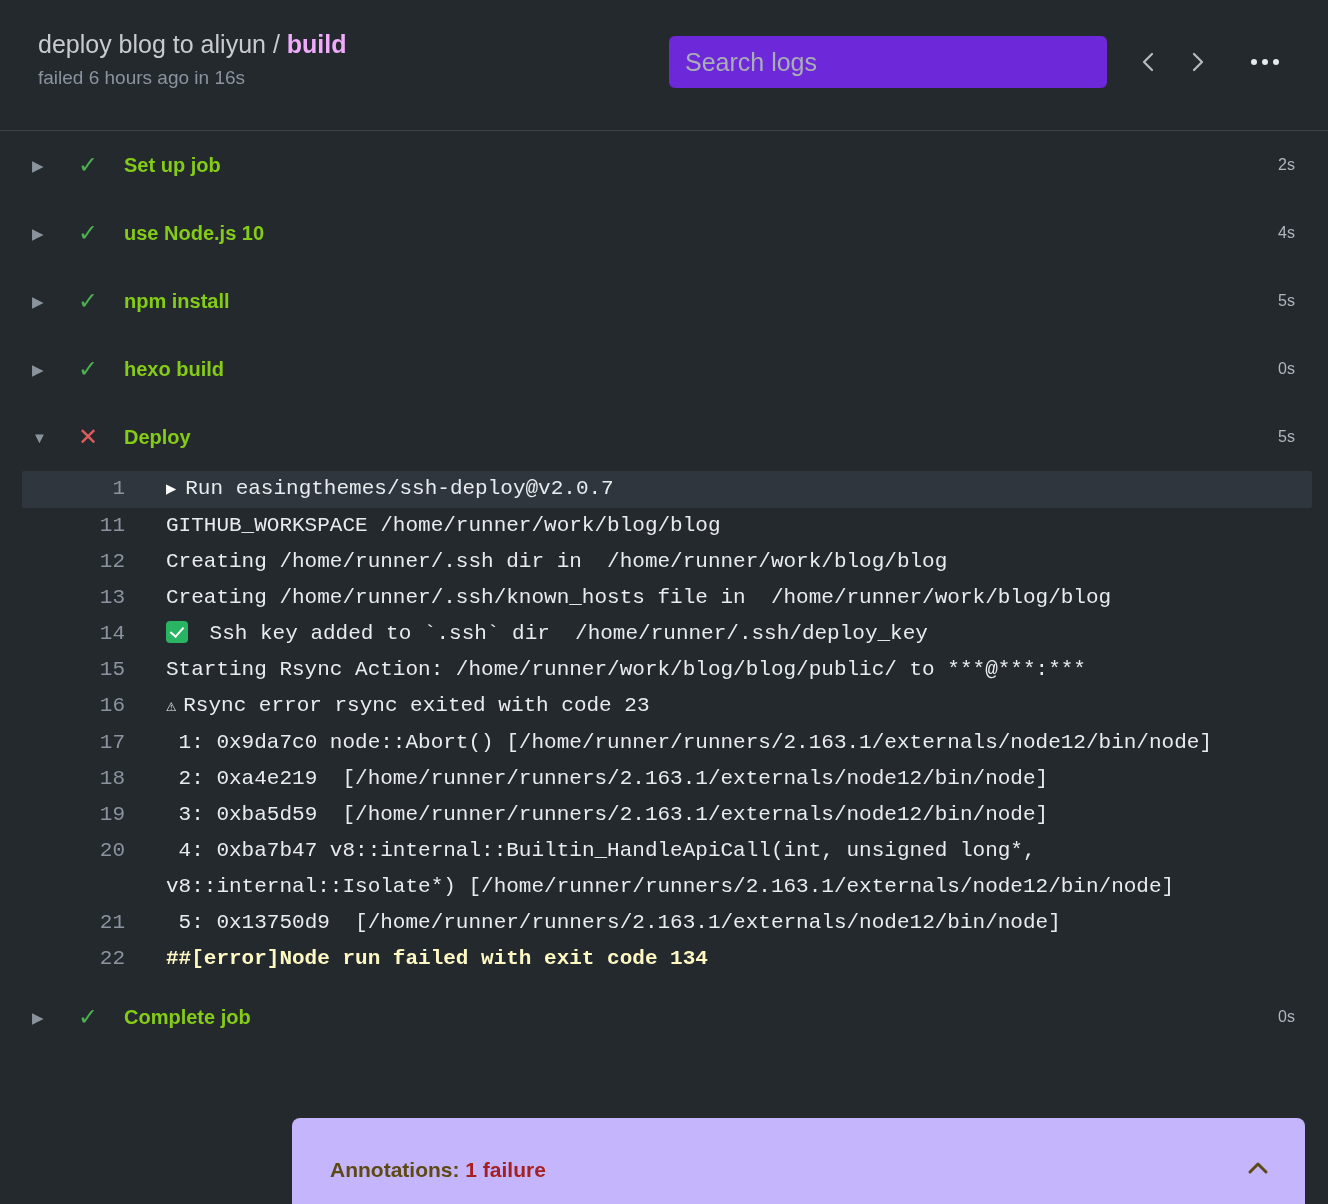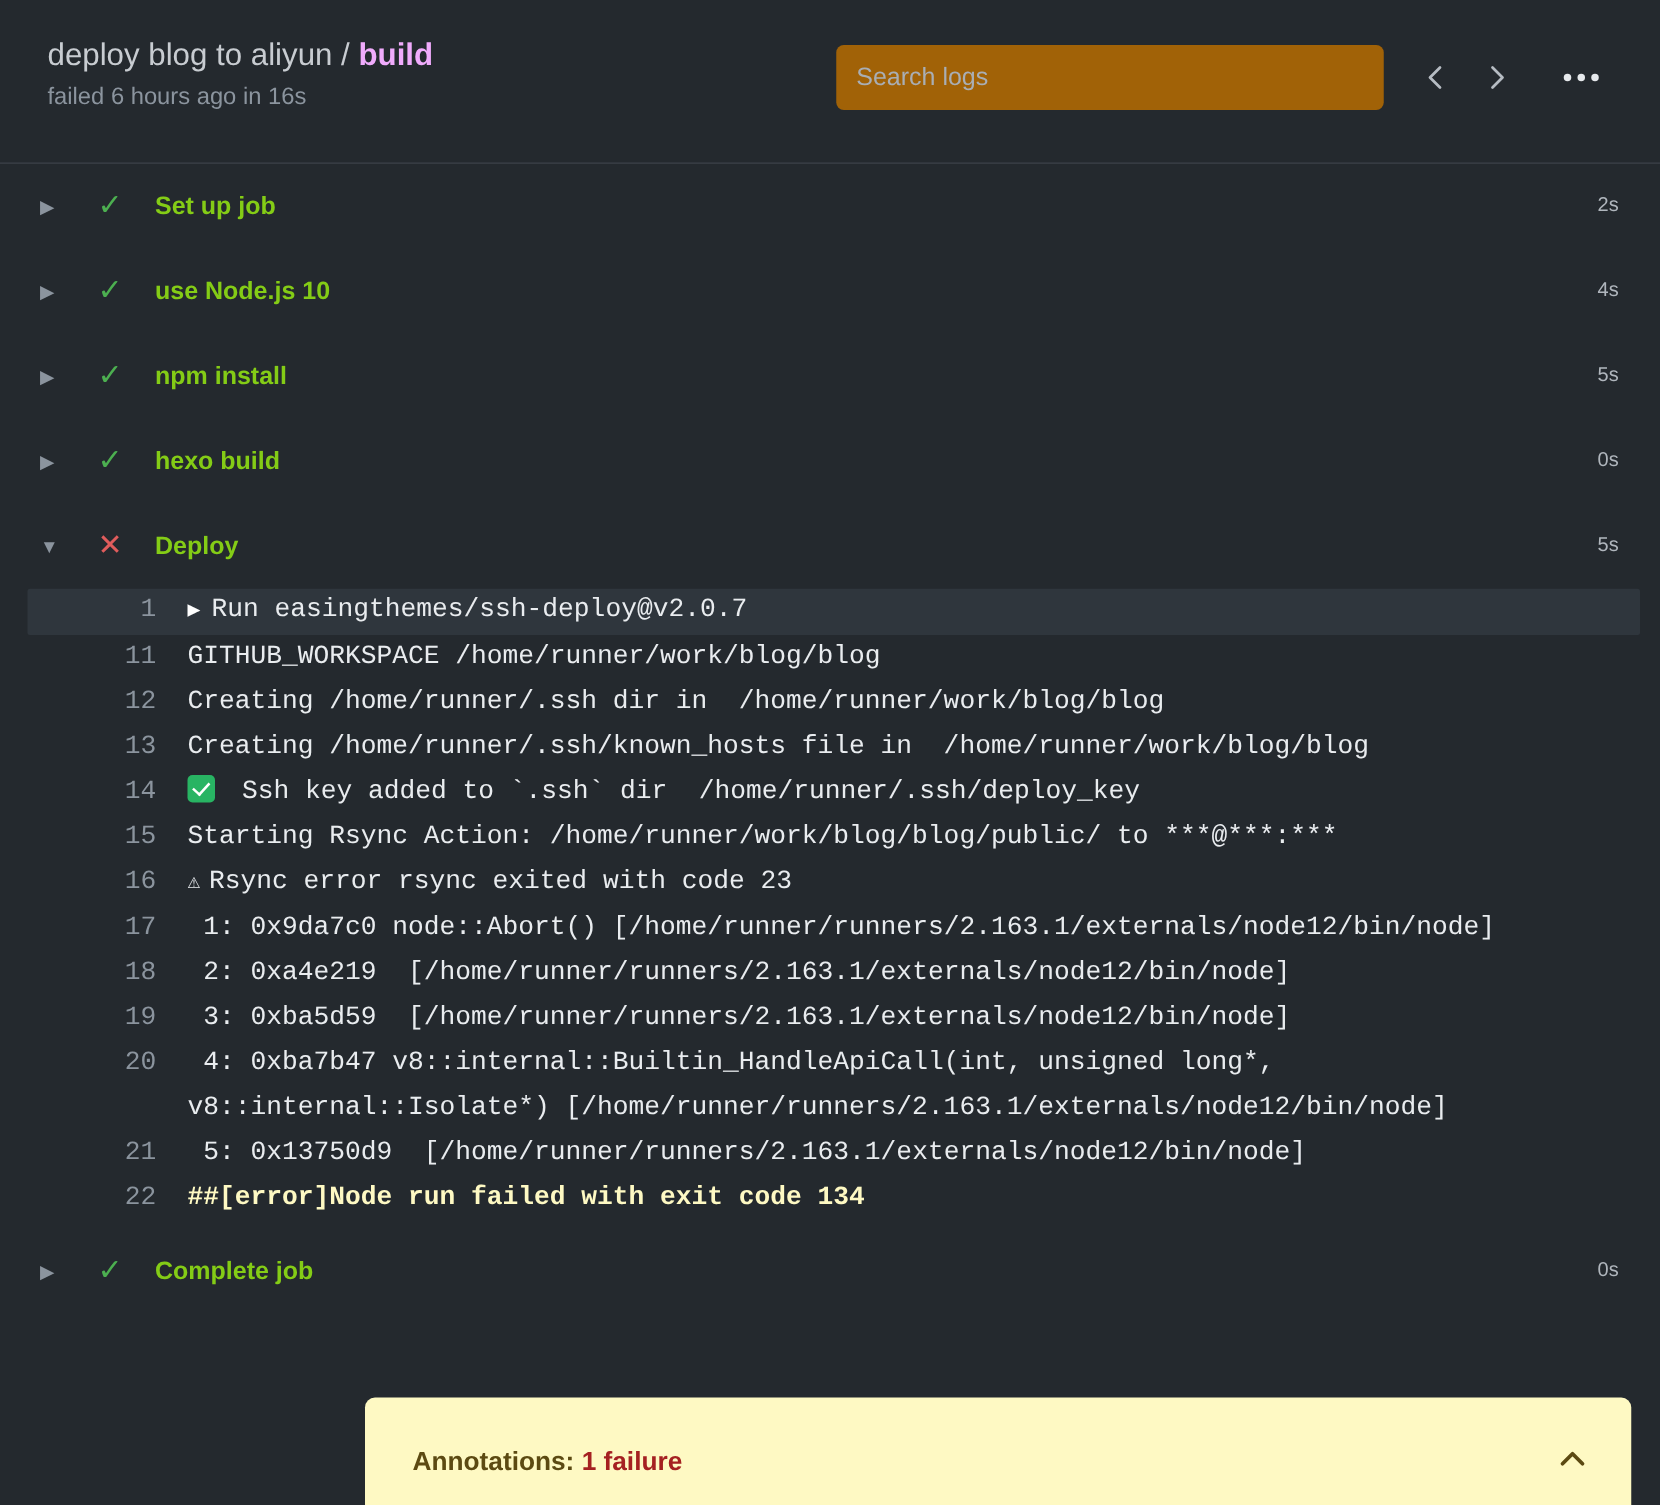--- a/index.html
+++ b/index.html
@@ -45,26 +45,26 @@
     color: #8b949e;
     white-space: nowrap;
   }
   .search-box {
     position: absolute;
     left: 669px;
     top: 36px;
     width: 438px;
     height: 52px;
     box-sizing: border-box;
-    background: #a16207;
+    background: #6d28d9;
     border: none;
     border-radius: 6px;
     color: #f0f2f4;
     font-family: "Liberation Sans", sans-serif;
-    font-size: 20px;
+    font-size: 25px;
     padding: 0 16px;
     outline: none;
   }
   .search-box::placeholder {
     color: #a9aeb4;
     opacity: 1;
   }
   .nav-btn {
     position: absolute;
     top: 44px;
@@ -177,21 +177,21 @@
     padding-right: 0;
     text-align: right;
     font-family: "Liberation Mono", monospace;
     font-size: 21px;
     line-height: 36px;
     color: #8b949e;
     user-select: none;
   }
   .log-text {
     flex: 1 1 auto;
-    margin-left: 25px;
+    margin-left: 41px;
     font-family: "Liberation Mono", monospace;
     font-size: 21px;
     line-height: 36px;
     color: #e9ecef;
     white-space: pre-wrap;
     word-break: break-word;
     padding-right: 28px;
   }
   .log-text.error-text {
     color: #fef9c3;
@@ -231,21 +231,21 @@
   }
 
   
   .annotations-banner {
     position: absolute;
     left: 292px;
     top: 1118px;
     width: 1013px;
     height: 86px;
     box-sizing: border-box;
-    background: #fef9c3;
+    background: #c4b5fd;
     border-radius: 8px 8px 0 0;
     cursor: pointer;
   }
   .annotations-label {
     position: absolute;
     left: 38px;
     top: 40px;
     font-size: 21px;
     font-weight: bold;
     color: #5c4a12;

